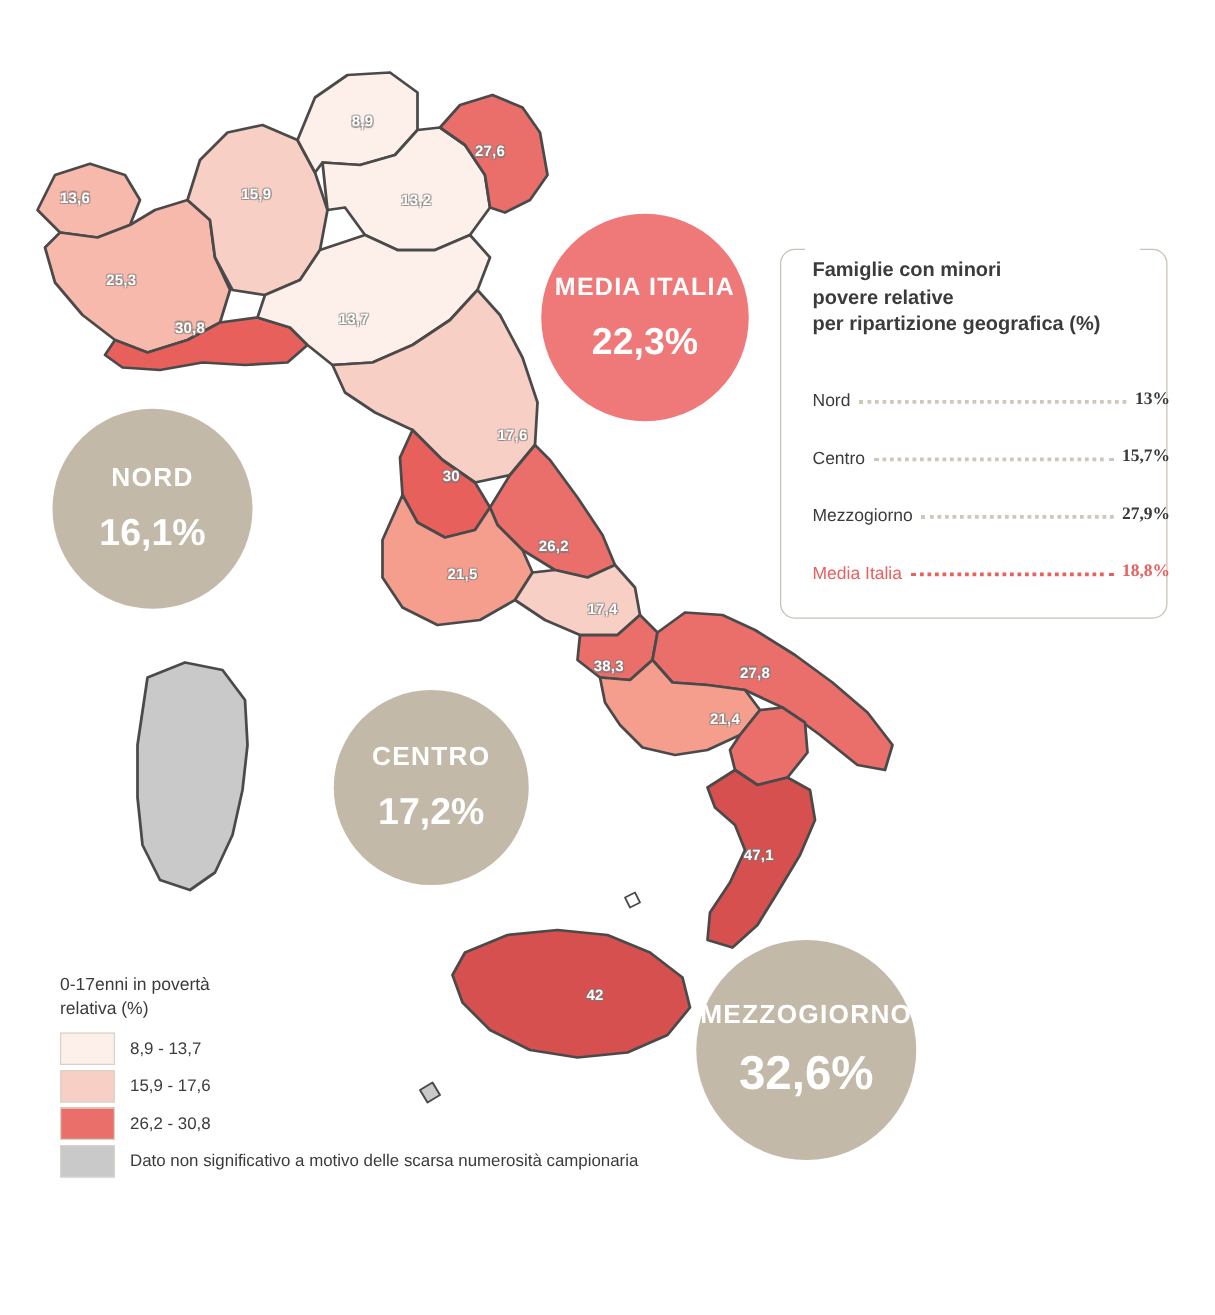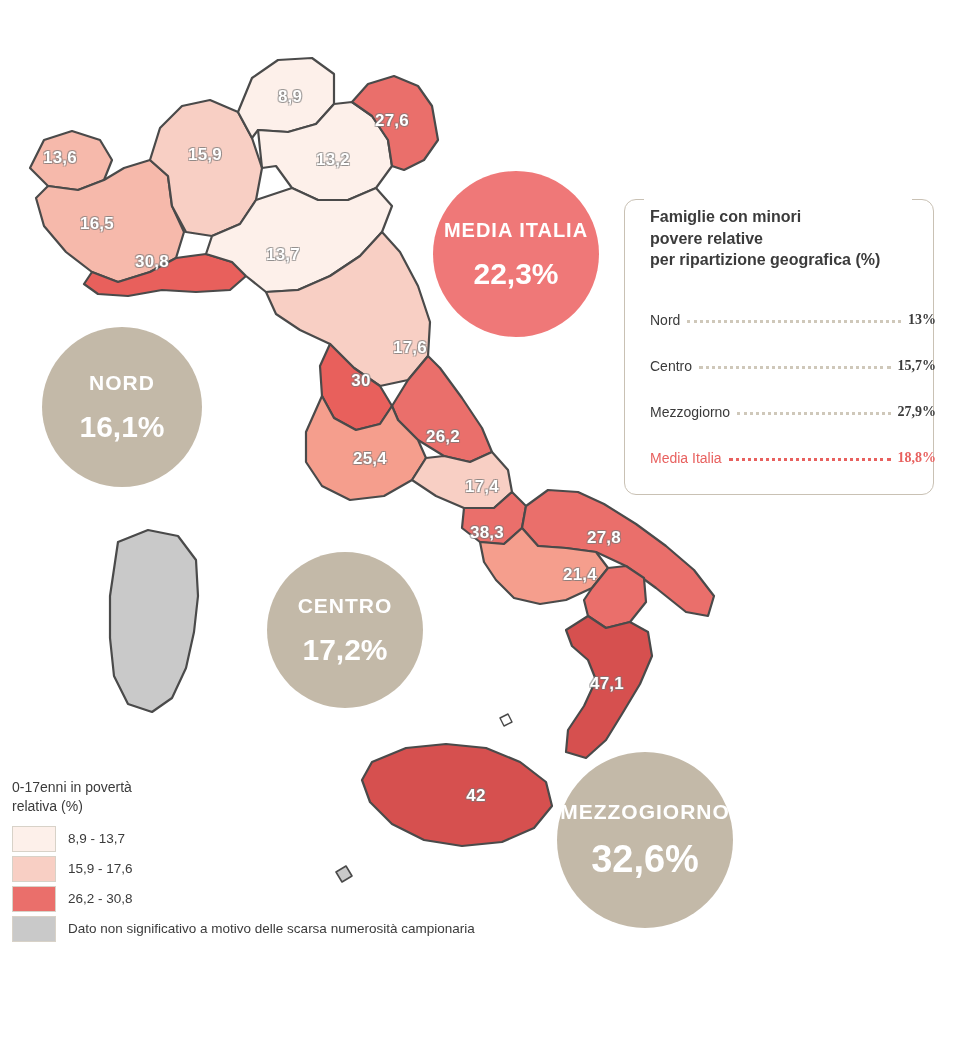--- a/index.html
+++ b/index.html
@@ -23,21 +23,21 @@
   }
   svg.mapsvg {
     position: absolute;
     left: 0; top: 0;
     width: 972px;
     height: 1052px;
   }
   .region-label {
     position: absolute;
     font-weight: bold;
-    font-size: 17px;
+    font-size: 12px;
     color: #ffffff;
     text-shadow:
       -1px -1px 0 rgba(120,120,120,.55),
        1px -1px 0 rgba(120,120,120,.55),
       -1px  1px 0 rgba(120,120,120,.55),
        1px  1px 0 rgba(120,120,120,.55);
     white-space: nowrap;
     transform: translate(-50%, -50%);
     letter-spacing: .2px;
   }
@@ -111,23 +111,24 @@
     white-space: nowrap;
     color: #3b3b3b;
     font-family: Liberation Serif, serif;
   }
   .panel-row.accent .pr-label { color: #e8615f; }
   .panel-row.accent .pr-val { color: #e8615f; }
   .panel-row.accent .pr-dots { border-bottom: 3.5px dotted #e8615f; }
 
   .legend {
     position: absolute;
-    left: 12px;
+    left: 0;
     top: 778px;
     width: 600px;
+    padding-left: 48px;
   }
   .legend-title {
     font-size: 14px;
     color: #3b3b3b;
     line-height: 1.35;
     margin-bottom: 8px;
     white-space: pre-line;
   }
   .legend-item {
     display: flex;
@@ -195,31 +196,31 @@
       <path fill="#d6504f" d="M372 762 L406 748 L446 744 L486 748 L520 762 L546 782 L552 806 L534 828 L502 842 L462 846 L424 840 L392 824 L370 802 L362 780 Z"></path>
 
       <path fill="#c9c9c9" d="M118 542 L148 530 L178 536 L196 560 L198 596 L194 632 L186 668 L172 698 L152 712 L128 704 L114 676 L110 638 L110 596 Z"></path>
 
       <path fill="#c9c9c9" stroke-width="1.6" d="M336 872 L346 866 L352 876 L342 882 Z"></path>
       <path fill="#ffffff" stroke-width="1.4" d="M500 718 L508 714 L512 722 L504 726 Z"></path>
     </g>
   </svg>
 
   <div class="region-label" style="left:60px;top:158px">13,6</div>
-  <div class="region-label" style="left:97px;top:224px">16,5</div>
+  <div class="region-label" style="left:97px;top:224px">25,3</div>
   <div class="region-label" style="left:205px;top:155px">15,9</div>
   <div class="region-label" style="left:290px;top:97px">8,9</div>
   <div class="region-label" style="left:333px;top:160px">13,2</div>
   <div class="region-label" style="left:392px;top:121px">27,6</div>
   <div class="region-label" style="left:152px;top:262px">30,8</div>
   <div class="region-label" style="left:283px;top:255px">13,7</div>
   <div class="region-label" style="left:410px;top:348px">17,6</div>
   <div class="region-label" style="left:361px;top:381px">30</div>
   <div class="region-label" style="left:443px;top:437px">26,2</div>
-  <div class="region-label" style="left:370px;top:459px">25,4</div>
+  <div class="region-label" style="left:370px;top:459px">21,5</div>
   <div class="region-label" style="left:482px;top:487px">17,4</div>
   <div class="region-label" style="left:487px;top:533px">38,3</div>
   <div class="region-label" style="left:604px;top:538px">27,8</div>
   <div class="region-label" style="left:580px;top:575px">21,4</div>
   <div class="region-label" style="left:607px;top:684px">47,1</div>
   <div class="region-label" style="left:476px;top:796px">42</div>
 
   <div class="bubble media" style="left:516px;top:254px;width:166px;height:166px">
     <div class="b-name" style="font-size:20px">MEDIA ITALIA</div>
     <div class="b-val" style="font-size:30px">22,3%</div>

